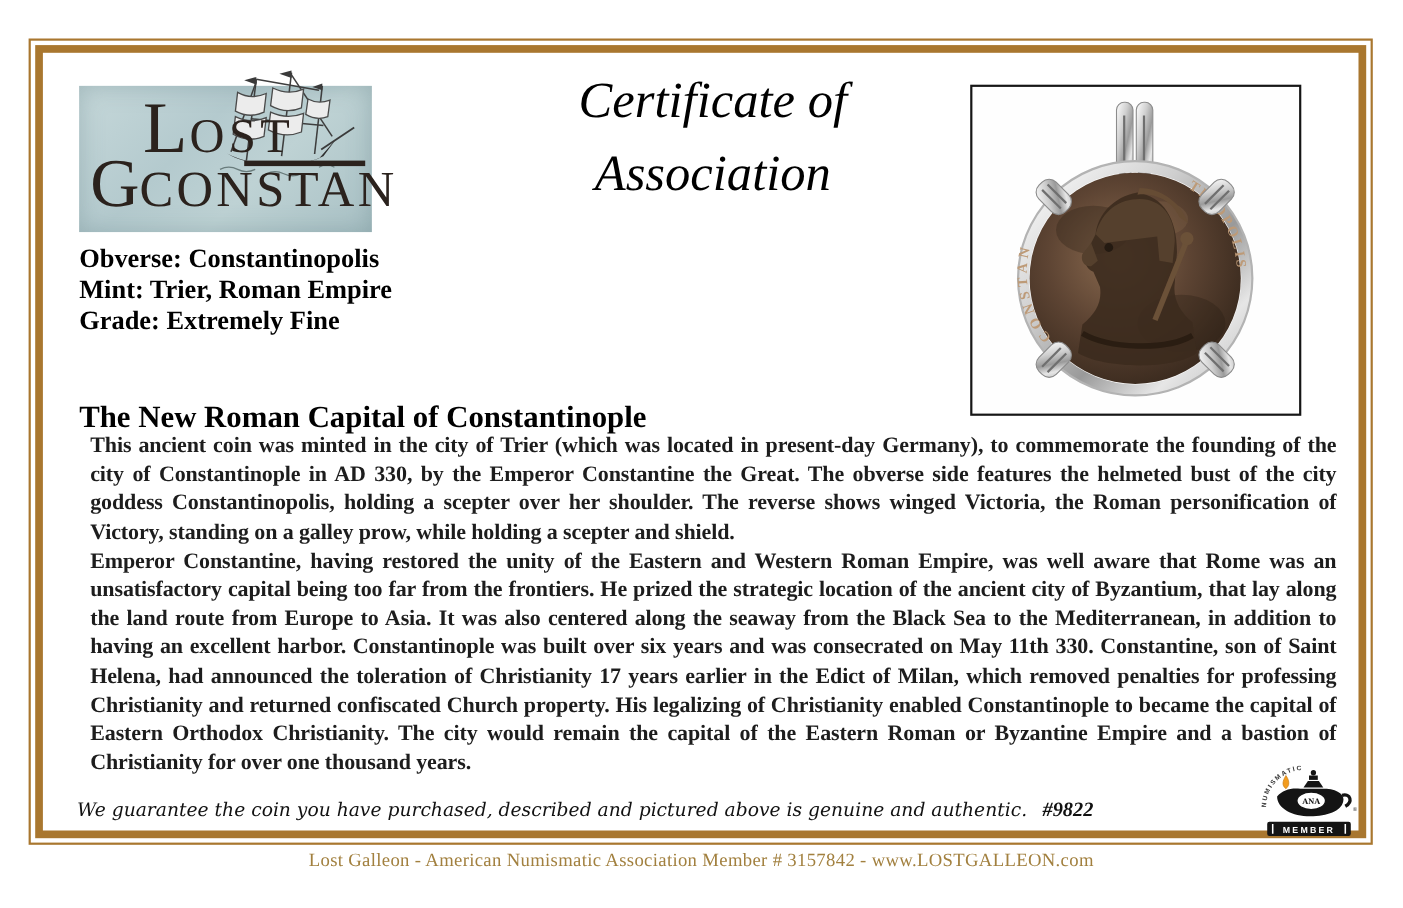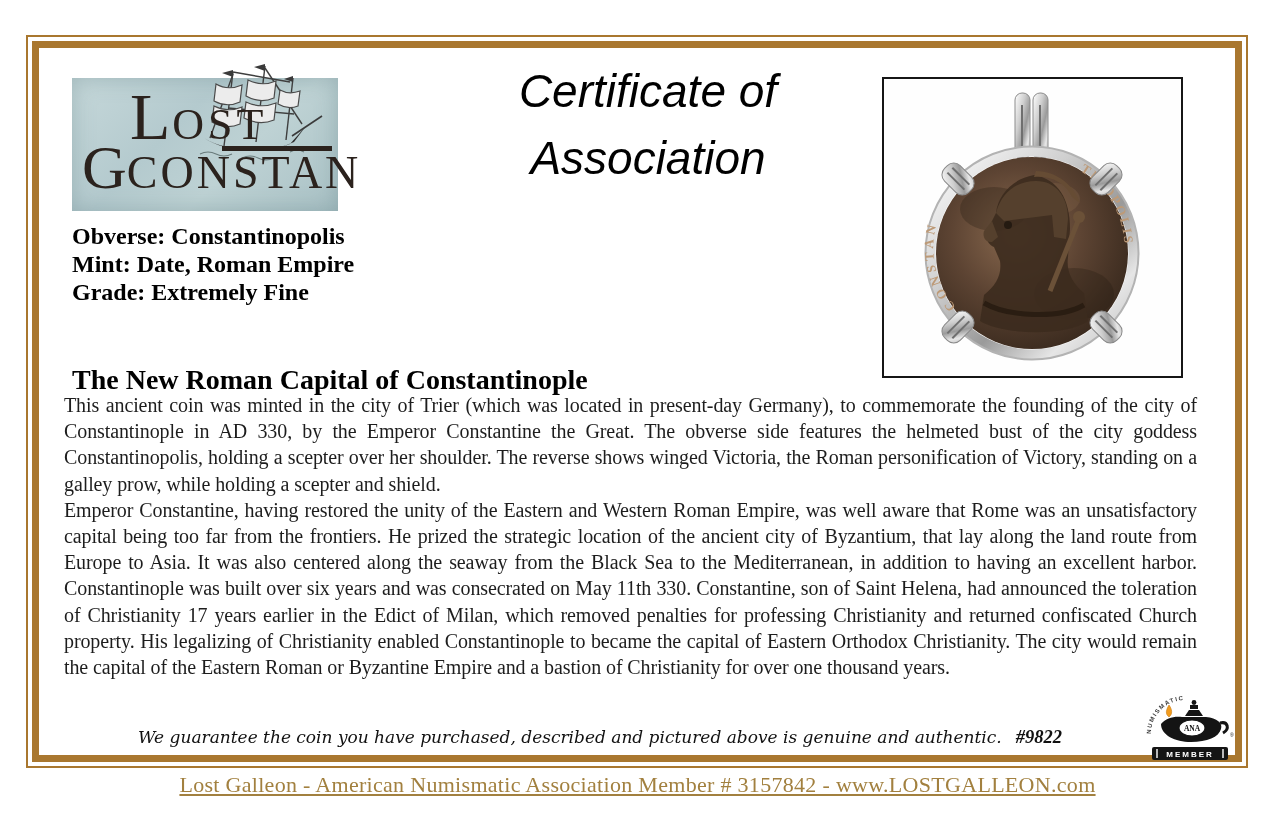--- a/index.html
+++ b/index.html
@@ -32,58 +32,59 @@
   .logo-bar{position:absolute;left:150px;top:68px;width:110px;height:5px;background:#2b221d;}
   .logo-galleon{
     position:absolute;left:10px;top:58px;color:#2b221d;line-height:1;white-space:nowrap;
   }
   .logo-galleon .big{font-size:62px;}
   .logo-galleon .rest{font-size:46px;letter-spacing:3px;}
   .logo-ship{position:absolute;right:-2px;top:-20px;}
   
   .title{
     position:absolute;left:422px;top:58px;width:452px;text-align:center;
-    font-family:Liberation Sans, sans-serif;font-style:italic;font-weight:500;
+    font-family:Liberation Serif, serif;font-style:italic;font-weight:500;
     font-size:46px;line-height:1.45;color:#000;
   }
   
   .coin-box{
     position:absolute;left:882px;top:77px;width:301px;height:301px;
     box-sizing:border-box;border:2px solid #161616;background:#fefefe;
   }
   
   .details{
     position:absolute;top:222px;font-weight:bold;font-size:24px;
     line-height:28px;color:#000;
   }
   .details.left{left:72px;}
   .details.right{left:458px;}
   
   .body-heading{
     position:absolute;left:72px;top:364px;font-weight:bold;font-size:28px;color:#000;
   }
   .body-text{
-    position:absolute;left:64px;top:392px;width:1133px;
+    position:absolute;left:82px;top:392px;width:1133px;
     font-size:20px;line-height:26.2px;color:#1d1d1d;text-align:justify;
     letter-spacing:-0.1px;
+    font-weight:bold;
   }
   .body-text p{margin:0;}
   
   .guarantee{
-    position:absolute;left:70px;top:727px;width:1060px;text-align:center;
+    position:absolute;left:70px;top:727px;width:1060px;
     font-family:"DejaVu Serif",serif;font-style:italic;font-size:17px;color:#111;
     white-space:nowrap;
   }
   .guarantee .num{font-weight:bold;font-size:18.5px;margin-left:14px;font-family:"Liberation Serif",serif;}
   
   .ana{position:absolute;left:1146px;top:696px;}
   
   .footer{
     position:absolute;left:0;top:772px;width:1275px;text-align:center;
-    font-size:22px;color:#a2803f;letter-spacing:.3px;text-decoration:underline;
+    font-size:17px;color:#a2803f;letter-spacing:.3px;
   }
 </style>
 </head>
 <body>
 
 <div class="page">
 
   <div class="frame">
     <div class="frame-inner"></div>
   </div>
@@ -203,21 +204,21 @@
           <rect x="-11" y="-17" width="22" height="34" rx="9" fill="url(#silver)" stroke="#8a8a8a"></rect>
           <line x1="-3" y1="-12" x2="-3" y2="12" stroke="#6f6f6f" stroke-width="2"></line>
           <line x1="4" y1="-12" x2="4" y2="12" stroke="#6f6f6f" stroke-width="2"></line>
         </g>
       </g>
     </svg>
   </div>
 
   <div class="details left">
     <div>Obverse: Constantinopolis</div>
-    <div>Mint: Date, Roman Empire</div>
+    <div>Mint: Trier, Roman Empire</div>
     <div>Grade: Extremely Fine</div>
   </div>
 
   <div class="body-heading">The New Roman Capital of Constantinople</div>
   <div class="body-text">
     <p>This ancient coin was minted in the city of Trier (which was located in present-day Germany), to commemorate the founding of the city of Constantinople in AD 330, by the Emperor Constantine the Great. The obverse side features the helmeted bust of the city goddess Constantinopolis, holding a scepter over her shoulder. The reverse shows winged Victoria, the Roman personification of Victory, standing on a galley prow, while holding a scepter and shield.</p>
     <p>Emperor Constantine, having restored the unity of the Eastern and Western Roman Empire, was well aware that Rome was an unsatisfactory capital being too far from the frontiers. He prized the strategic location of the ancient city of Byzantium, that lay along the land route from Europe to Asia. It was also centered along the seaway from the Black Sea to the Mediterranean, in addition to having an excellent harbor. Constantinople was built over six years and was consecrated on May 11th 330. Constantine, son of Saint Helena, had announced the toleration of Christianity 17 years earlier in the Edict of Milan, which removed penalties for professing Christianity and returned confiscated Church property. His legalizing of Christianity enabled Constantinople to became the capital of Eastern Orthodox Christianity. The city would remain the capital of the Eastern Roman or Byzantine Empire and a bastion of Christianity for over one thousand years.</p>
   </div>
 
   <div class="guarantee">

